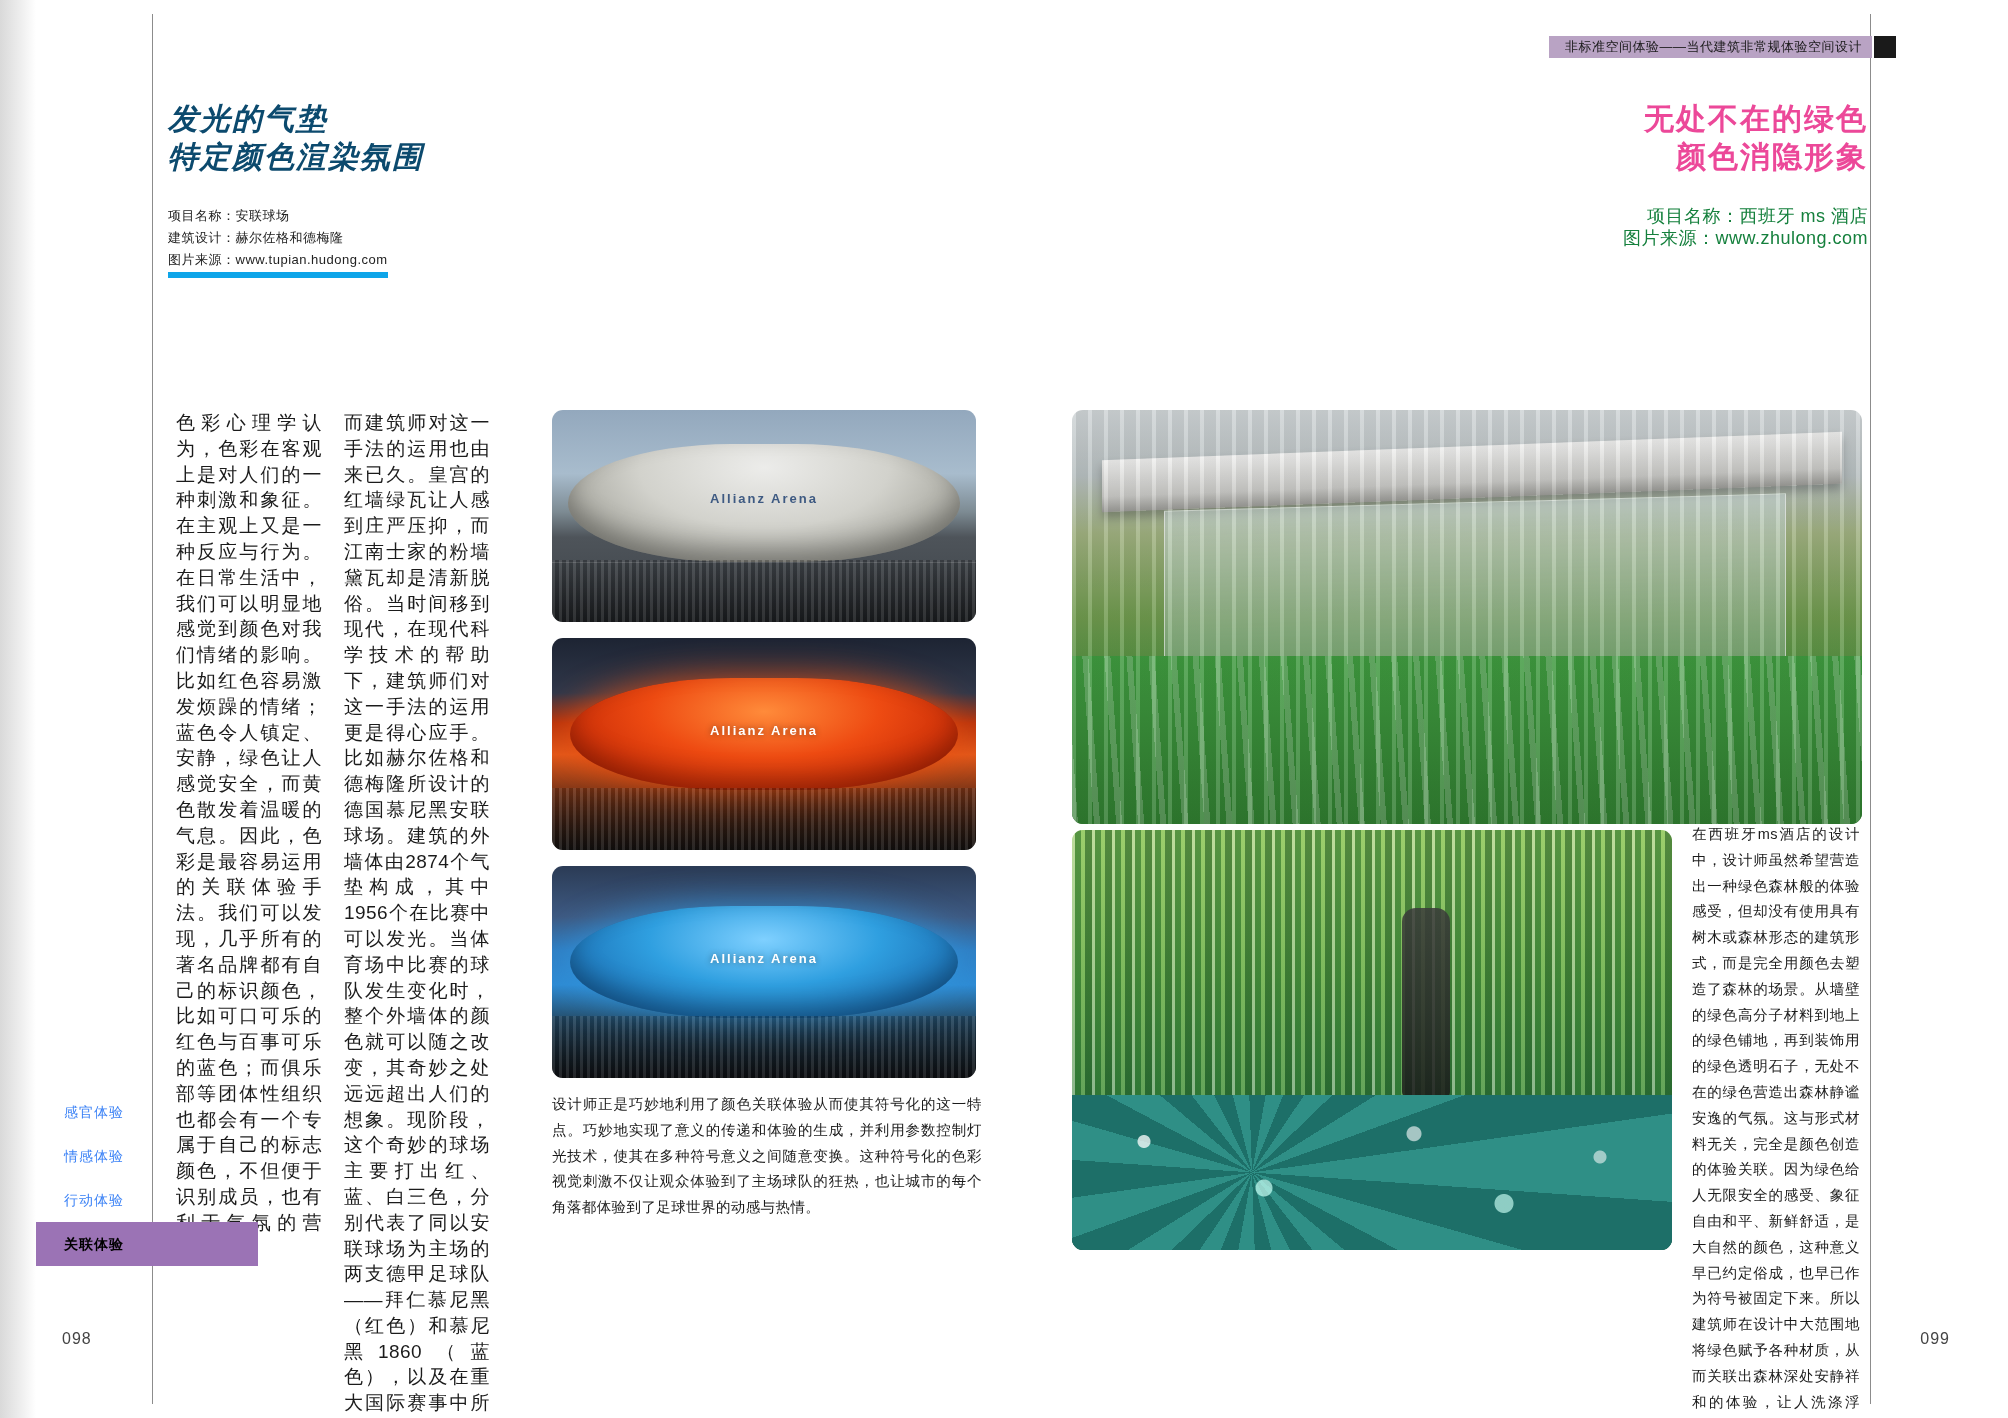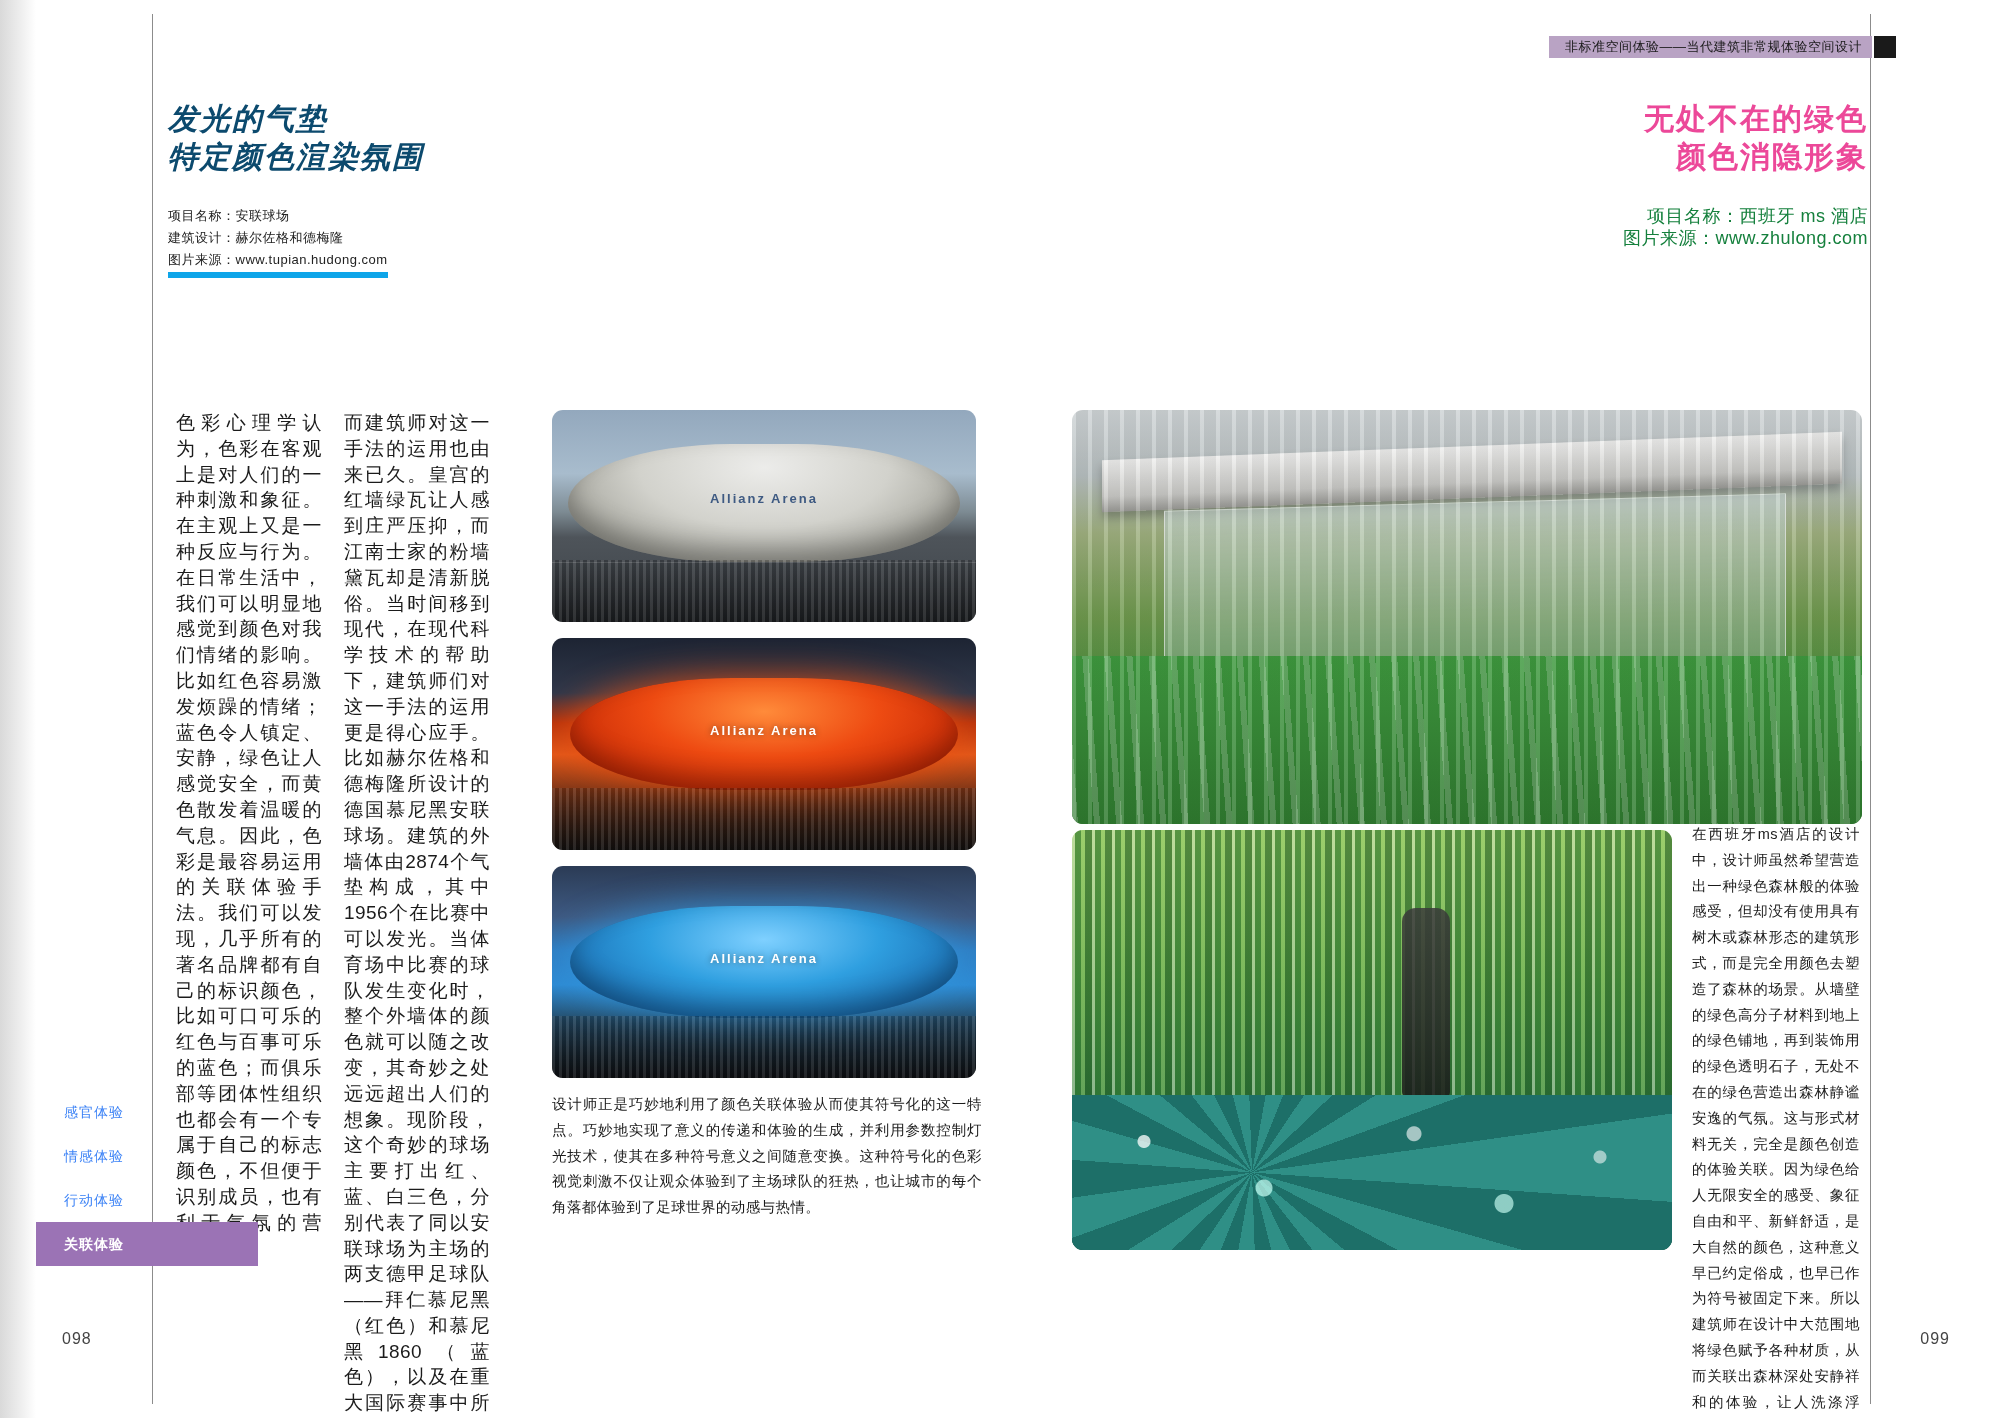--- a/index.html
+++ b/index.html
@@ -308,21 +308,21 @@
   .tab {
     height: 44px;
     line-height: 44px;
     font-size: 14px;
     color: #3b82f6;
     padding-left: 28px;
     letter-spacing: 1px;
   }
   .tab.active {
     background: #9b73b5;
-    color: #ffffff;
+    color: #000000;
     font-weight: bold;
   }
 
   
   .folio-left {
     position: absolute;
     left: 62px;
     top: 1330px;
     font-size: 16px;
     color: #444;

